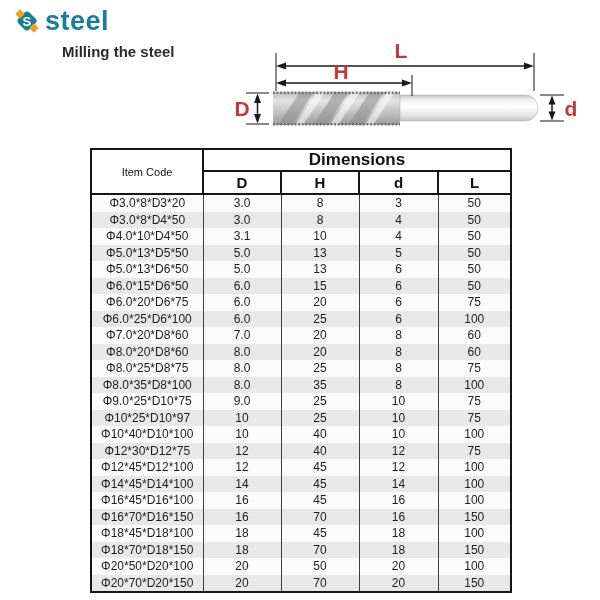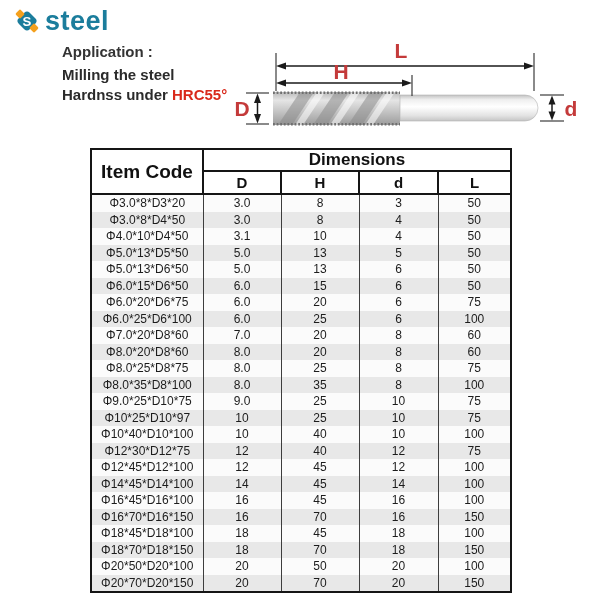--- a/index.html
+++ b/index.html
@@ -32,21 +32,21 @@
   
   .diagram{position:absolute;left:233px;top:38px;width:367px;height:104px;}
   .dim-stroke{stroke:#1a1a1a;stroke-width:1.5;fill:none;}
   .ext-stroke{stroke:#2a2a2a;stroke-width:1.1;fill:none;}
   .dim-head{fill:#1a1a1a;}
   .dim-label{fill:var(--dim-red);font-family:"Liberation Sans",sans-serif;font-weight:700;font-size:21px;}
 
   
   .dim-table{position:absolute;left:90px;top:148px;border-collapse:collapse;table-layout:fixed;background:#fff;border:2px solid var(--line);}
   .dim-table thead th{border:2px solid var(--line);background:#fff;color:#111;}
-  .th-itemcode{font-size:19px;font-weight:700;width:112px;}
+  .th-itemcode{font-size:11px;font-weight:400;width:112px;}
   .th-dimensions{font-size:17px;font-weight:700;height:16px;}
   .th-sub{font-size:15px;font-weight:700;height:23px;}
   .dim-table tbody td{height:16.5px;font-size:12px;text-align:center;color:var(--ink);
       border-left:1px solid #3d3d3d;border-right:1px solid #3d3d3d;padding:0;line-height:16.5px;}
   .dim-table tbody tr:nth-child(odd) td{background:var(--row-light);}
   .dim-table tbody tr:nth-child(even) td{background:var(--stripe);}
 </style>
 </head>
 <body>
 
@@ -56,23 +56,21 @@
     <svg class="brand-mark" viewBox="0 0 36 36" aria-hidden="true">
       <rect class="fill-teal" x="8" y="8" width="20" height="20" rx="5" transform="rotate(45 18 18)"></rect>
       <text x="18" y="24.5" text-anchor="middle" font-family="Liberation Sans, sans-serif" font-size="17" font-weight="bold" fill="#ffffff">S</text>
       <rect class="fill-orange" x="4.5" y="4.5" width="9" height="9" rx="2" transform="rotate(45 9 9)"></rect>
       <rect class="fill-orange" x="22.5" y="22.5" width="9" height="9" rx="2" transform="rotate(45 27 27)"></rect>
     </svg>
     <span class="brand-text">steel</span>
   </div>
 
   <div class="application">
-    <div class="app-title">Application :</div>
     <div class="app-line">Milling the steel</div>
-    <div class="app-line"><span>Hardnss under </span><span class="hl">HRC55°</span></div>
   </div>
 
   <svg class="diagram" viewBox="0 0 367 104" aria-hidden="true">
     <defs>
       <linearGradient id="gFlute" x1="0" y1="0" x2="0" y2="1">
         <stop offset="0" stop-color="#b9b9b9"></stop>
         <stop offset="0.25" stop-color="#e5e5e5"></stop>
         <stop offset="0.55" stop-color="#c8c8c8"></stop>
         <stop offset="1" stop-color="#9c9c9c"></stop>
       </linearGradient>

